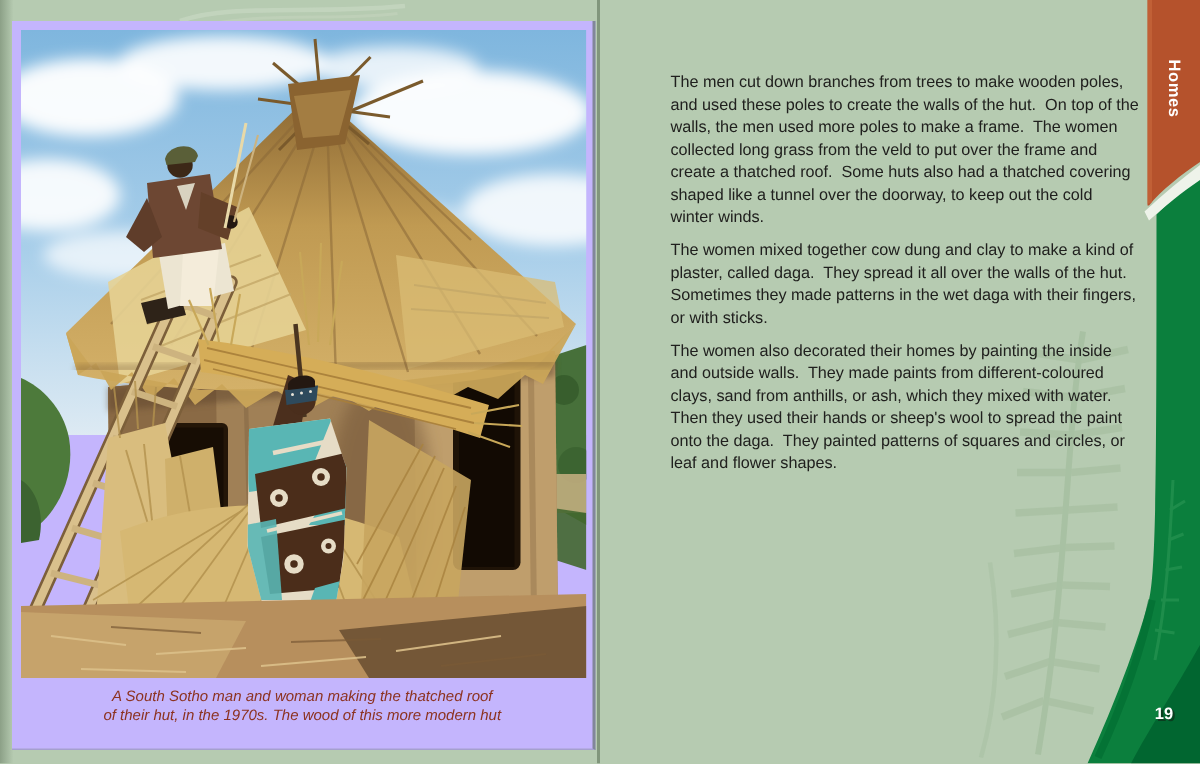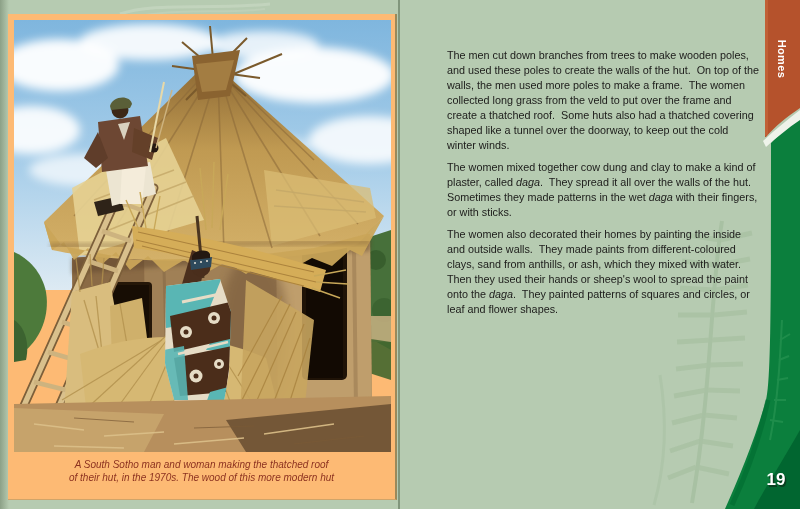--- a/index.html
+++ b/index.html
@@ -11,42 +11,42 @@
   .left-edge-shade{position:absolute;left:0;top:0;width:9px;height:100%;
      background:linear-gradient(to right,rgba(105,125,100,.55),rgba(105,125,100,0));}
   .gutter-line{position:absolute;left:398px;top:0;width:2px;height:100%;
      background:rgba(75,98,72,.5);}
 
   
   .wm{position:absolute;pointer-events:none;}
 
   
   .photo-card{position:absolute;left:8px;top:14px;width:389px;height:486px;
-     background:#fdba74;border-right:2px solid rgba(75,98,72,.55);
+     background:#c4b5fd;border-right:2px solid rgba(75,98,72,.55);
      border-bottom:1px solid rgba(75,98,72,.25);box-sizing:border-box;}
   .photo-frame{position:absolute;left:6px;top:6px;width:377px;height:432px;overflow:hidden;}
   .caption{position:absolute;left:0;top:440px;width:100%;text-align:center;
      color:#8c3220;font-style:italic;font-size:10px;line-height:13px;padding-top:4px;}
 
   
   .text-col{position:absolute;left:447px;top:48px;width:313px;}
   .page-title{color:#7b2113;font-size:16.5px;font-weight:bold;margin:0 0 22px 0;
      letter-spacing:.2px;}
   .text-col p{margin:0 0 7px 0;color:#20201e;font-size:10.8px;line-height:15px;
      white-space:pre-wrap;}
-  .text-col .it{font-style:italic;margin-top:47px;}
+  .text-col .it{margin-top:47px;}
 
   
   .strip-svg{position:absolute;right:0;top:0;width:90px;height:509px;}
   .tab-label{position:absolute;left:765px;top:0;width:35px;height:118px;
      display:flex;align-items:center;justify-content:center;}
   .tab-label span{transform:rotate(90deg);color:#ffffff;font-weight:bold;
      font-size:11px;letter-spacing:.4px;white-space:nowrap;}
   .page-num{position:absolute;left:758px;top:470px;width:36px;text-align:center;
-     color:#ffffff;font-weight:bold;font-size:17px;
+     color:#ffffff;font-weight:bold;font-size:11px;
      text-shadow:1.5px 1.5px 0 #0a3d1f;}
 </style>
 </head>
 <body>
 
 <div class="spread">
 
   <svg class="wm" style="left:115px;top:0;" width="160" height="18">
     <path d="M5,14 C40,2 90,10 155,4" stroke="#c6d6c0" stroke-width="3" fill="none" opacity="0.8"></path>
     <path d="M25,16 C70,8 110,14 150,9" stroke="#c2d2bb" stroke-width="2" fill="none" opacity="0.7"></path>

